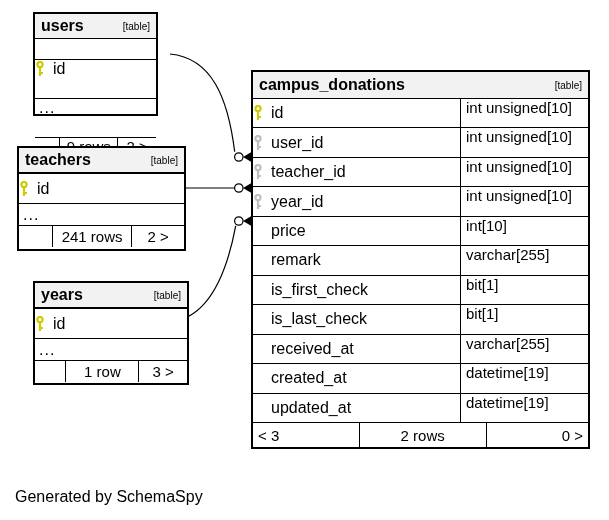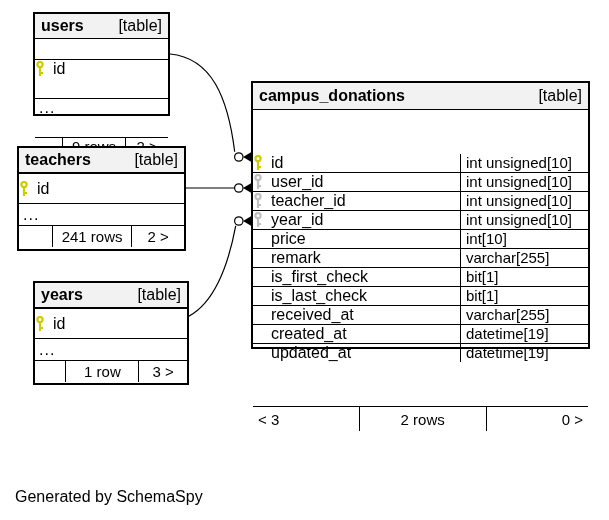--- a/index.html
+++ b/index.html
@@ -12,21 +12,21 @@
   .tbl {
     position:absolute; background:#fff; border:2px solid #000;
     box-sizing:border-box; display:flex; flex-direction:column;
   }
   .thead {
     background:var(--header-bg,#f2f2f2); border-bottom:1px solid #000;
     display:flex; align-items:center; justify-content:space-between;
     padding:0 6px; flex:0 0 auto; box-sizing:border-box;
   }
   .tname { font-weight:bold; font-size:16px; white-space:nowrap; }
-  .ttag  { font-size:16px; white-space:nowrap; }
+  .ttag  { font-size:10px; white-space:nowrap; }
 
   .trow { display:flex; align-items:center; box-sizing:border-box; }
   .trow + .trow { border-top:1px solid #000; }
 
   .keycell { display:flex; align-items:center; width:100%; height:100%; box-sizing:border-box; }
   .keyicon { width:10px; height:16px; flex:0 0 auto; margin-right:8px; }
   .keyicon.spacer { visibility:hidden; }
   .pk { color:var(--pk,#cccc00); }
   .fk { color:var(--fk,#c0c0c0); }
   .coltext { font-size:16px; white-space:nowrap; }
@@ -73,21 +73,21 @@
       <circle cx="238.8" cy="188" r="4.2" fill="#fff"></circle>
       <polygon points="243,188 251,183.2 251,192.8" fill="#000" stroke="none"></polygon>
     </g>
     <g fill="none" stroke="#000" stroke-width="1.2">
       <path d="M 170 322 C 210 318, 227 272, 235.7 225.8"></path>
       <circle cx="238.8" cy="221" r="4.2" fill="#fff"></circle>
       <polygon points="243,221 251,216.2 251,225.8" fill="#000" stroke="none"></polygon>
     </g>
   </svg>
 
-  <div class="tbl" style="left:33px; top:12px; width:137px; height:104px;gap:20px;">
+  <div class="tbl" style="left:33px; top:12px; width:125px; height:104px;gap:20px;">
     <div class="thead trow s-head">
       <span class="tname">users</span>
       <span class="ttag">[table]</span>
     </div>
     <div class="trow s-key">
       <div class="keycell">
         <svg class="keyicon pk" viewBox="0 0 10 16">
           <circle cx="5" cy="3.6" r="2.6" stroke="currentColor" stroke-width="2.2" fill="none"></circle>
           <path d="M5 6.2 V15 M5 12 H8" stroke="currentColor" stroke-width="2.2" fill="none"></path>
         </svg>
@@ -139,21 +139,21 @@
       </div>
     </div>
     <div class="trow s-dots">...</div>
     <div class="s-foot">
       <div class="fc fc1"></div>
       <div class="fc fc2">1 row</div>
       <div class="fc fc3">3 &gt;</div>
     </div>
   </div>
 
-  <div class="tbl" style="left:251px; top:81px; width:339px; height:268px;gap:44px;">
+  <div class="tbl" style="left:251px; top:70px; width:339px; height:379px;">
     <div class="thead b-head">
       <span class="tname">campus_donations</span>
       <span class="ttag">[table]</span>
     </div>
     <div class="tbody">
 
       <div class="crow">
         <div class="namecell">
             <div class="keycell">
           <svg class="keyicon pk" viewBox="0 0 10 16">

